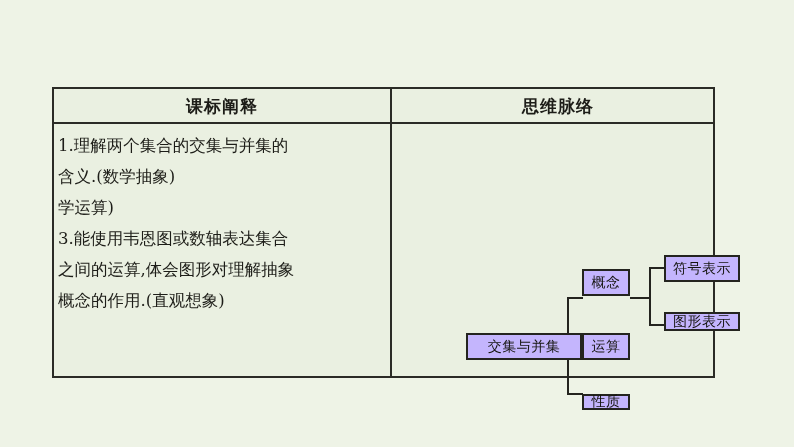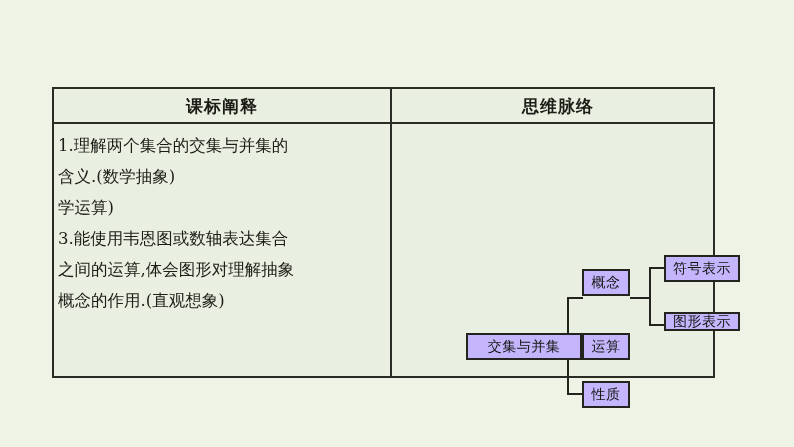--- a/index.html
+++ b/index.html
@@ -109,21 +109,21 @@
     font-family: Liberation Mono, monospace;
     white-space: nowrap;
     letter-spacing: 0.5px;
   }
 
   
   .node-root    { left: 74px;  top: 209px; width: 116px; height: 27px; }
   
   .node-concept { left: 190px; top: 145px; width: 48px; height: 27px; }
   .node-oper    { left: 190px; top: 209px; width: 48px; height: 27px; }
-  .node-prop    { left: 190px; top: 257px; width: 48px; height: 27px; }
+  .node-prop    { left: 190px; top: 270px; width: 48px; height: 16px; }
   
   .node-symbol  { left: 272px; top: 131px; width: 76px; height: 27px; }
   .node-graphic { left: 272px; top: 188px; width: 76px; height: 19px; }
 
   .ln {
     position: absolute;
     background: #24241f;
   }
   .ln.h { height: 2px; }
   .ln.v { width: 2px; }

